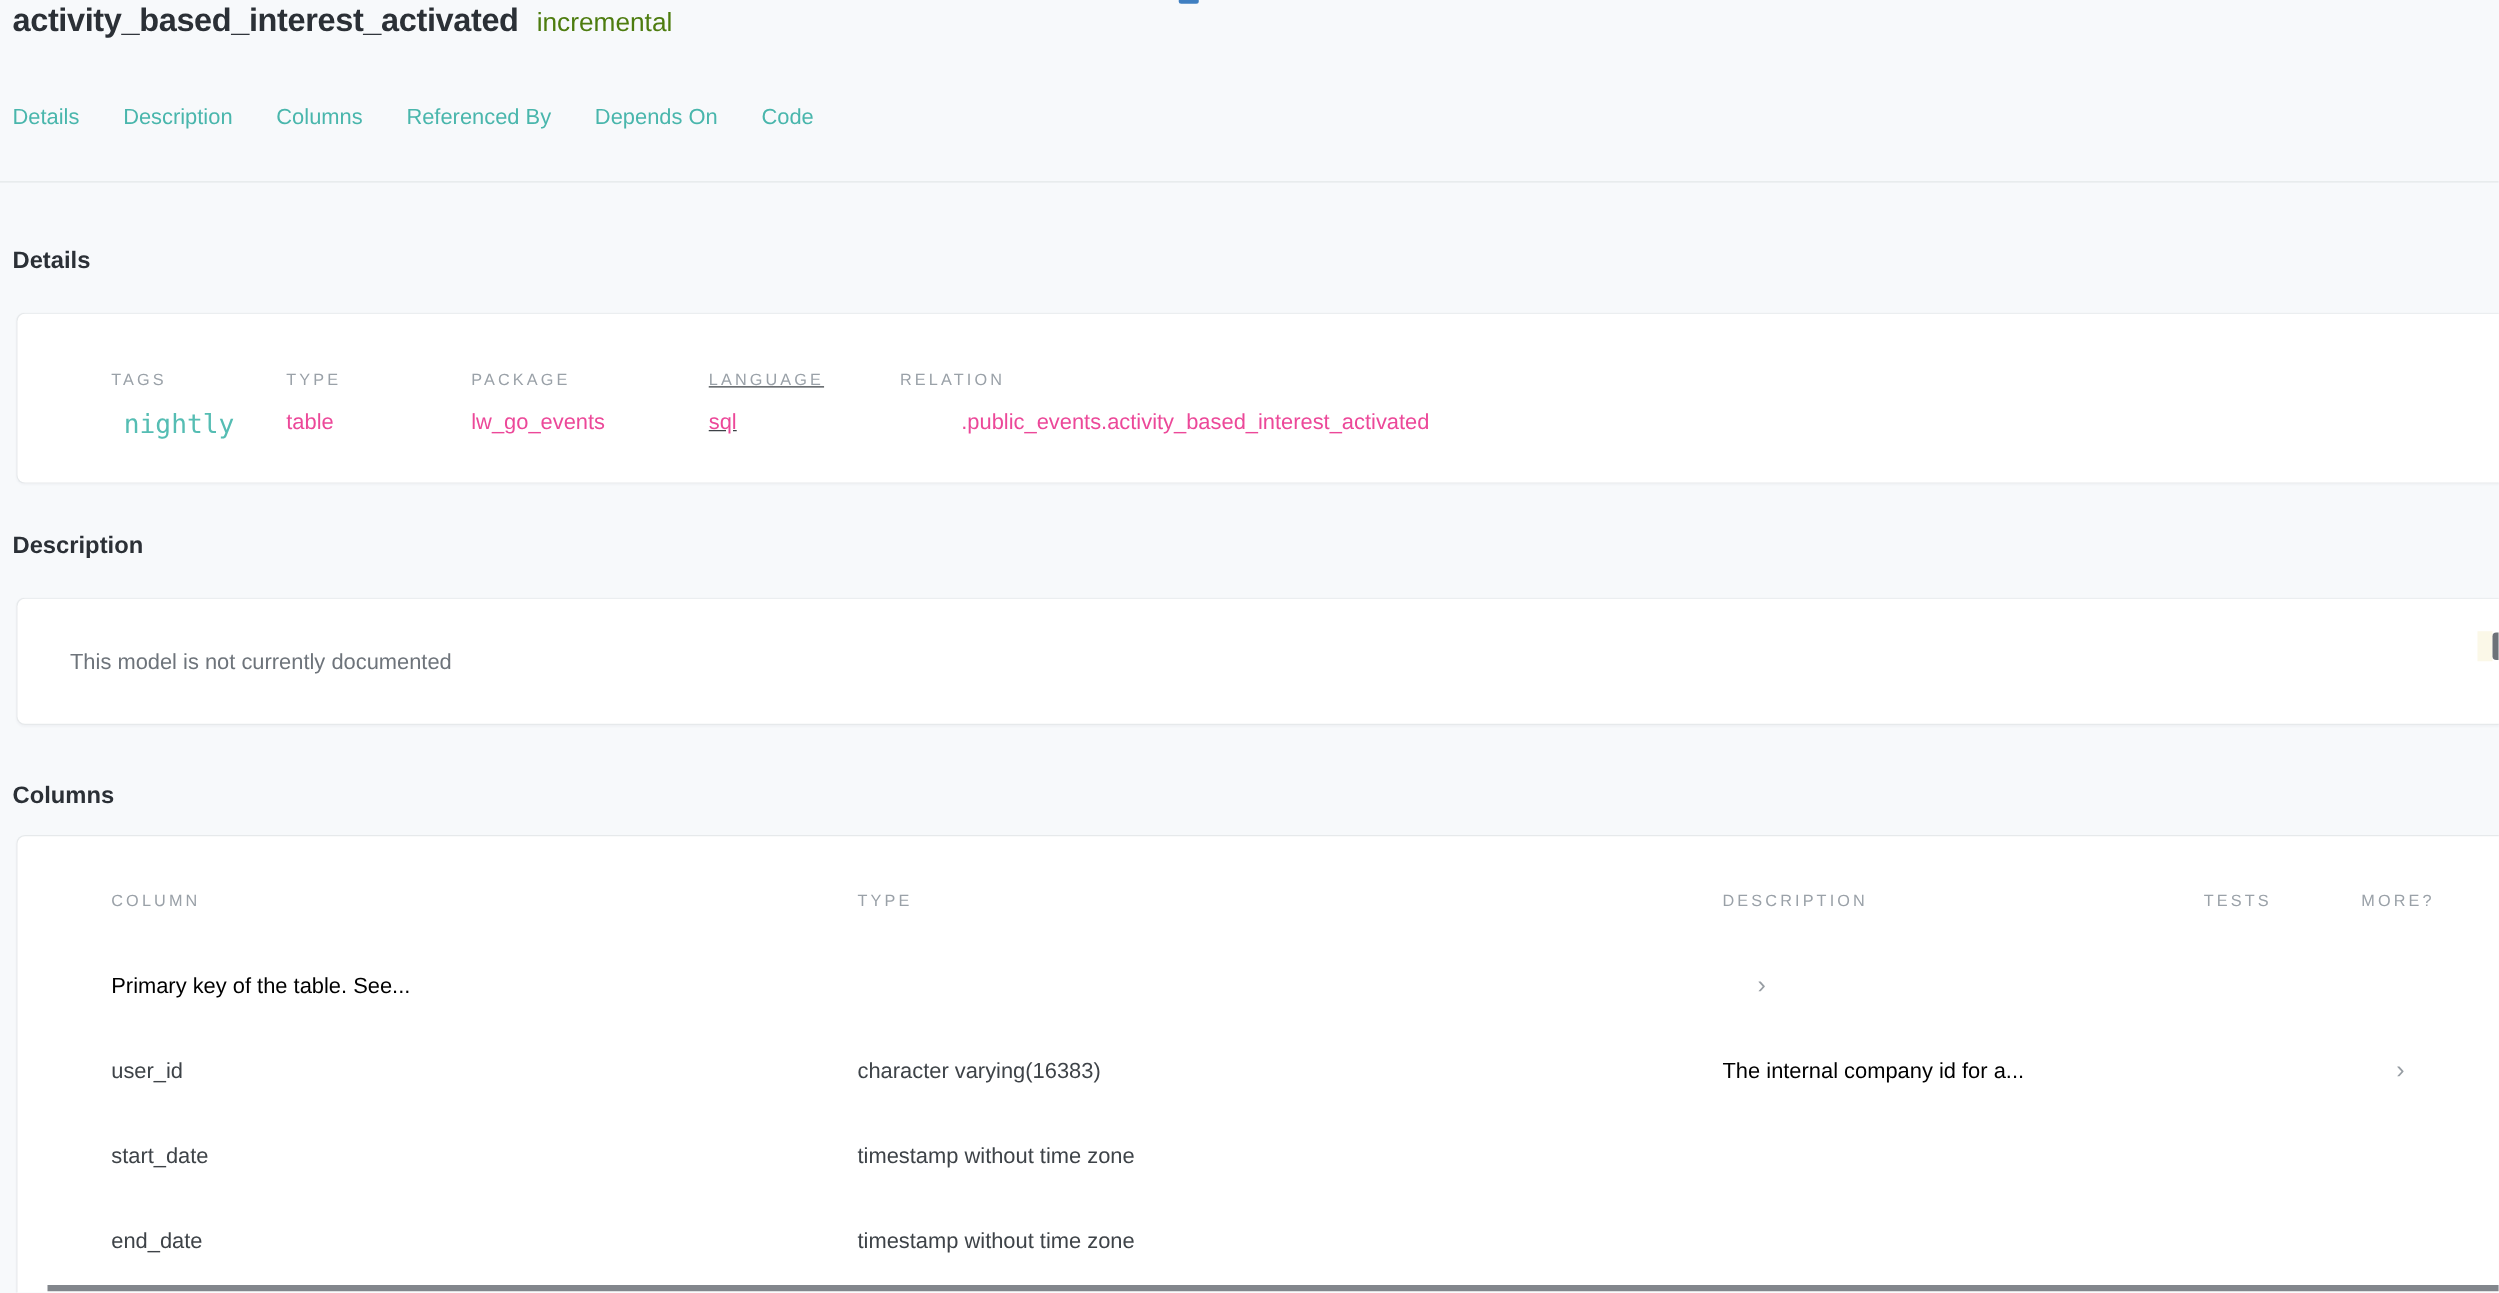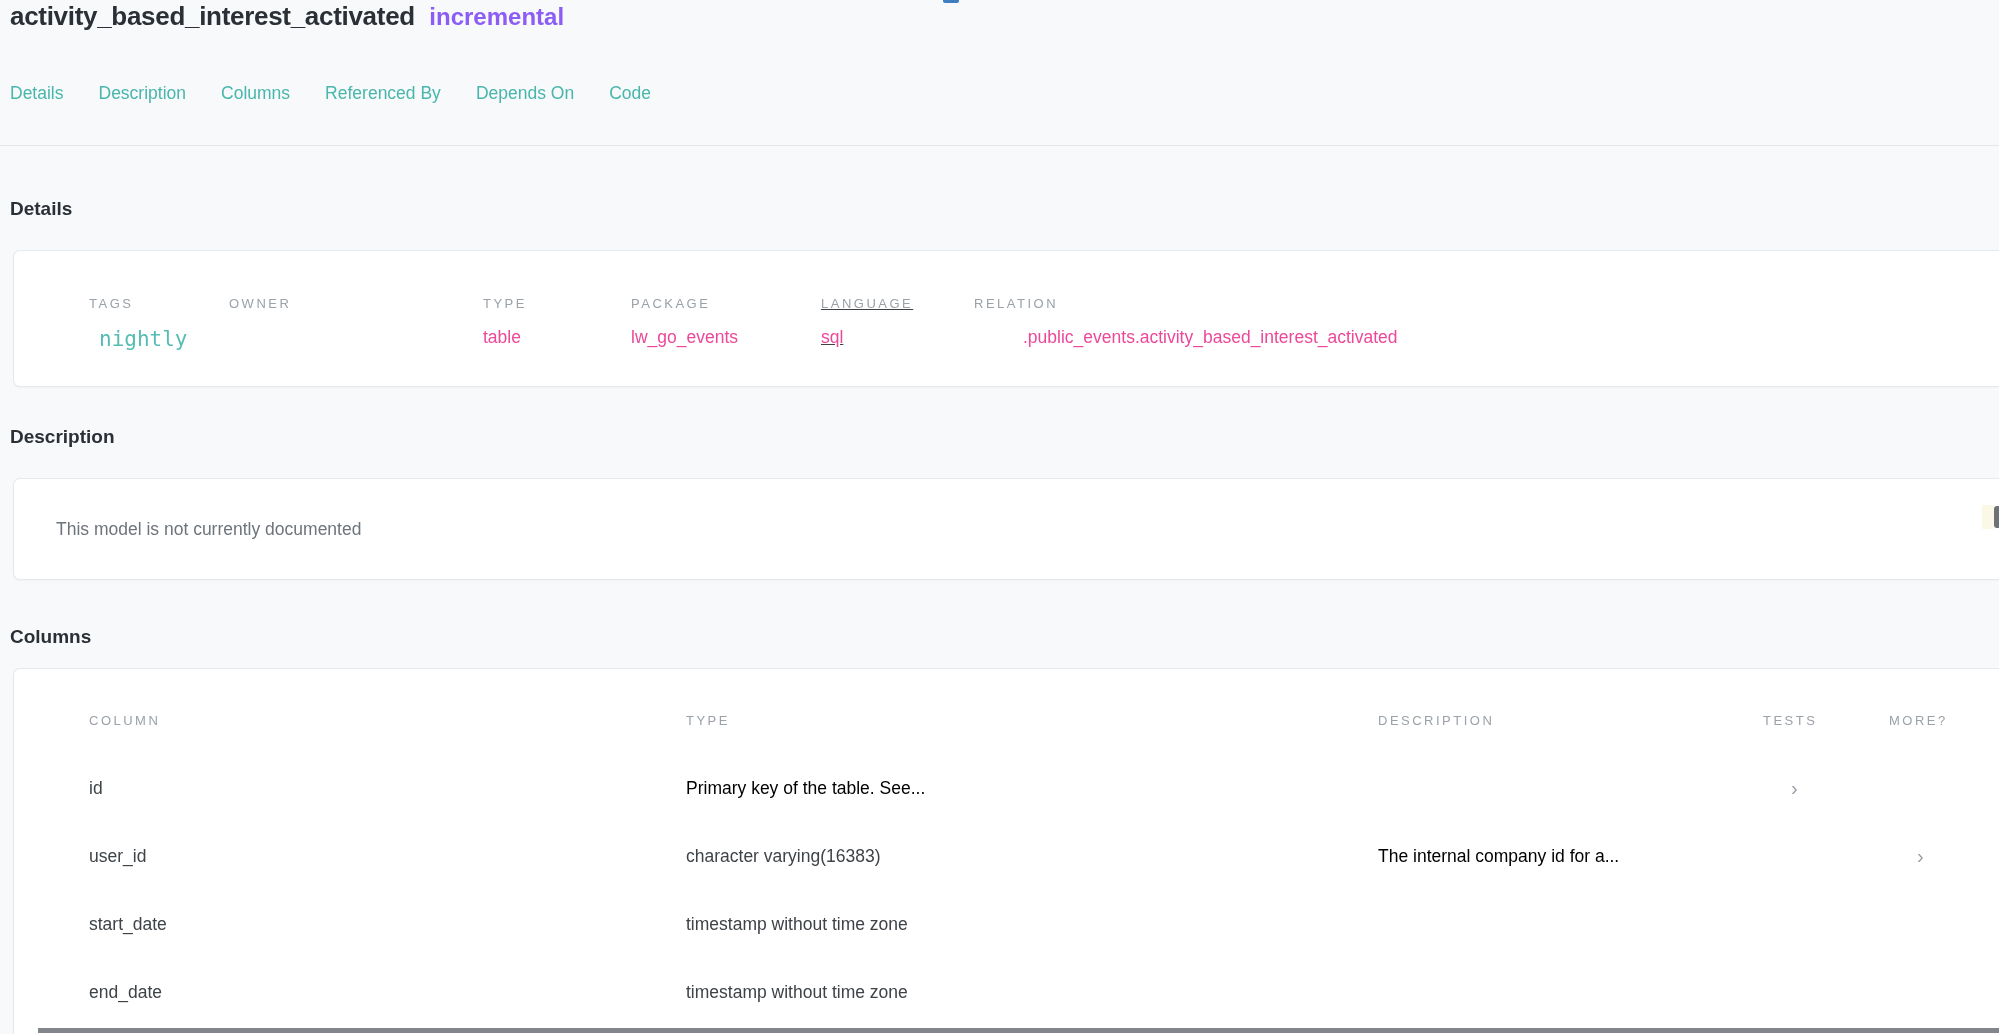--- a/index.html
+++ b/index.html
@@ -8,21 +8,21 @@
     font-family: "Liberation Sans", sans-serif;
     background: #f7f9fb;
     color: #3d4247;
     overflow: hidden;
   }
   .page { position: relative; width: 1999px; height: 1034px; overflow: hidden; }
 
   
   .model-header { position: absolute; left: 10px; top: 1px; white-space: nowrap; }
   .model-title { display: inline; font-size: 26px; font-weight: 700; color: #2b3036; letter-spacing: -0.3px; }
-  .model-badge { display: inline; font-size: 24px; font-weight: 700; color: #8b5cf6; margin-left: 10px; }
+  .model-badge { display: inline; font-size: 21px; font-weight: 400; color: #4d7c0f; margin-left: 10px; }
 
   .top-fragment { position: absolute; left: 943px; top: 0; width: 16px; height: 3px; background: #3f7fc1; border-radius: 0 0 2px 2px; }
 
   .tabs { position: absolute; left: 10px; top: 83px; display: flex; gap: 35px; }
   .tab { font-size: 17.5px; color: #49b6ac; text-decoration: none; cursor: pointer; }
 
   .header-divider { position: absolute; left: 0; right: 0; top: 145px; height: 1px; background: #e4e7e9; }
 
   
   .section-heading { position: absolute; left: 10px; font-size: 19px; font-weight: 700; color: #2b3036; }
@@ -108,24 +108,20 @@
 
   <div class="header-divider"></div>
 
   <h2 class="section-heading heading-details">Details</h2>
   <div class="card card-details">
     <div class="fields">
       <div class="field f-tags">
         <div class="field-label">TAGS</div>
         <div class="field-value value-tag">nightly</div>
       </div>
-      <div class="field f-owner">
-        <div class="field-label">OWNER</div>
-        <div class="field-value"></div>
-      </div>
       <div class="field f-type">
         <div class="field-label">TYPE</div>
         <div class="field-value">table</div>
       </div>
       <div class="field f-package">
         <div class="field-label">PACKAGE</div>
         <div class="field-value">lw_go_events</div>
       </div>
       <div class="field f-language">
         <div class="field-label">LANGUAGE</div>
@@ -152,21 +148,20 @@
     <div class="col-table">
       <div class="col-row col-head">
         <div>COLUMN</div>
         <div>TYPE</div>
         <div>DESCRIPTION</div>
         <div>TESTS</div>
         <div>MORE?</div>
       </div>
 
       <div class="col-row col-data">
-        <div class="cell-name">id</div>
         <div class="cell-desc">Primary key of the table. See...</div>
         <div class="cell-tests"></div>
         <div class="cell-more">›</div>
       </div>
 
       <div class="col-row col-data">
         <div class="cell-name">user_id</div>
         <div class="cell-type">character varying(16383)</div>
         <div class="cell-desc">The internal company id for a...</div>
         <div class="cell-tests"></div>

